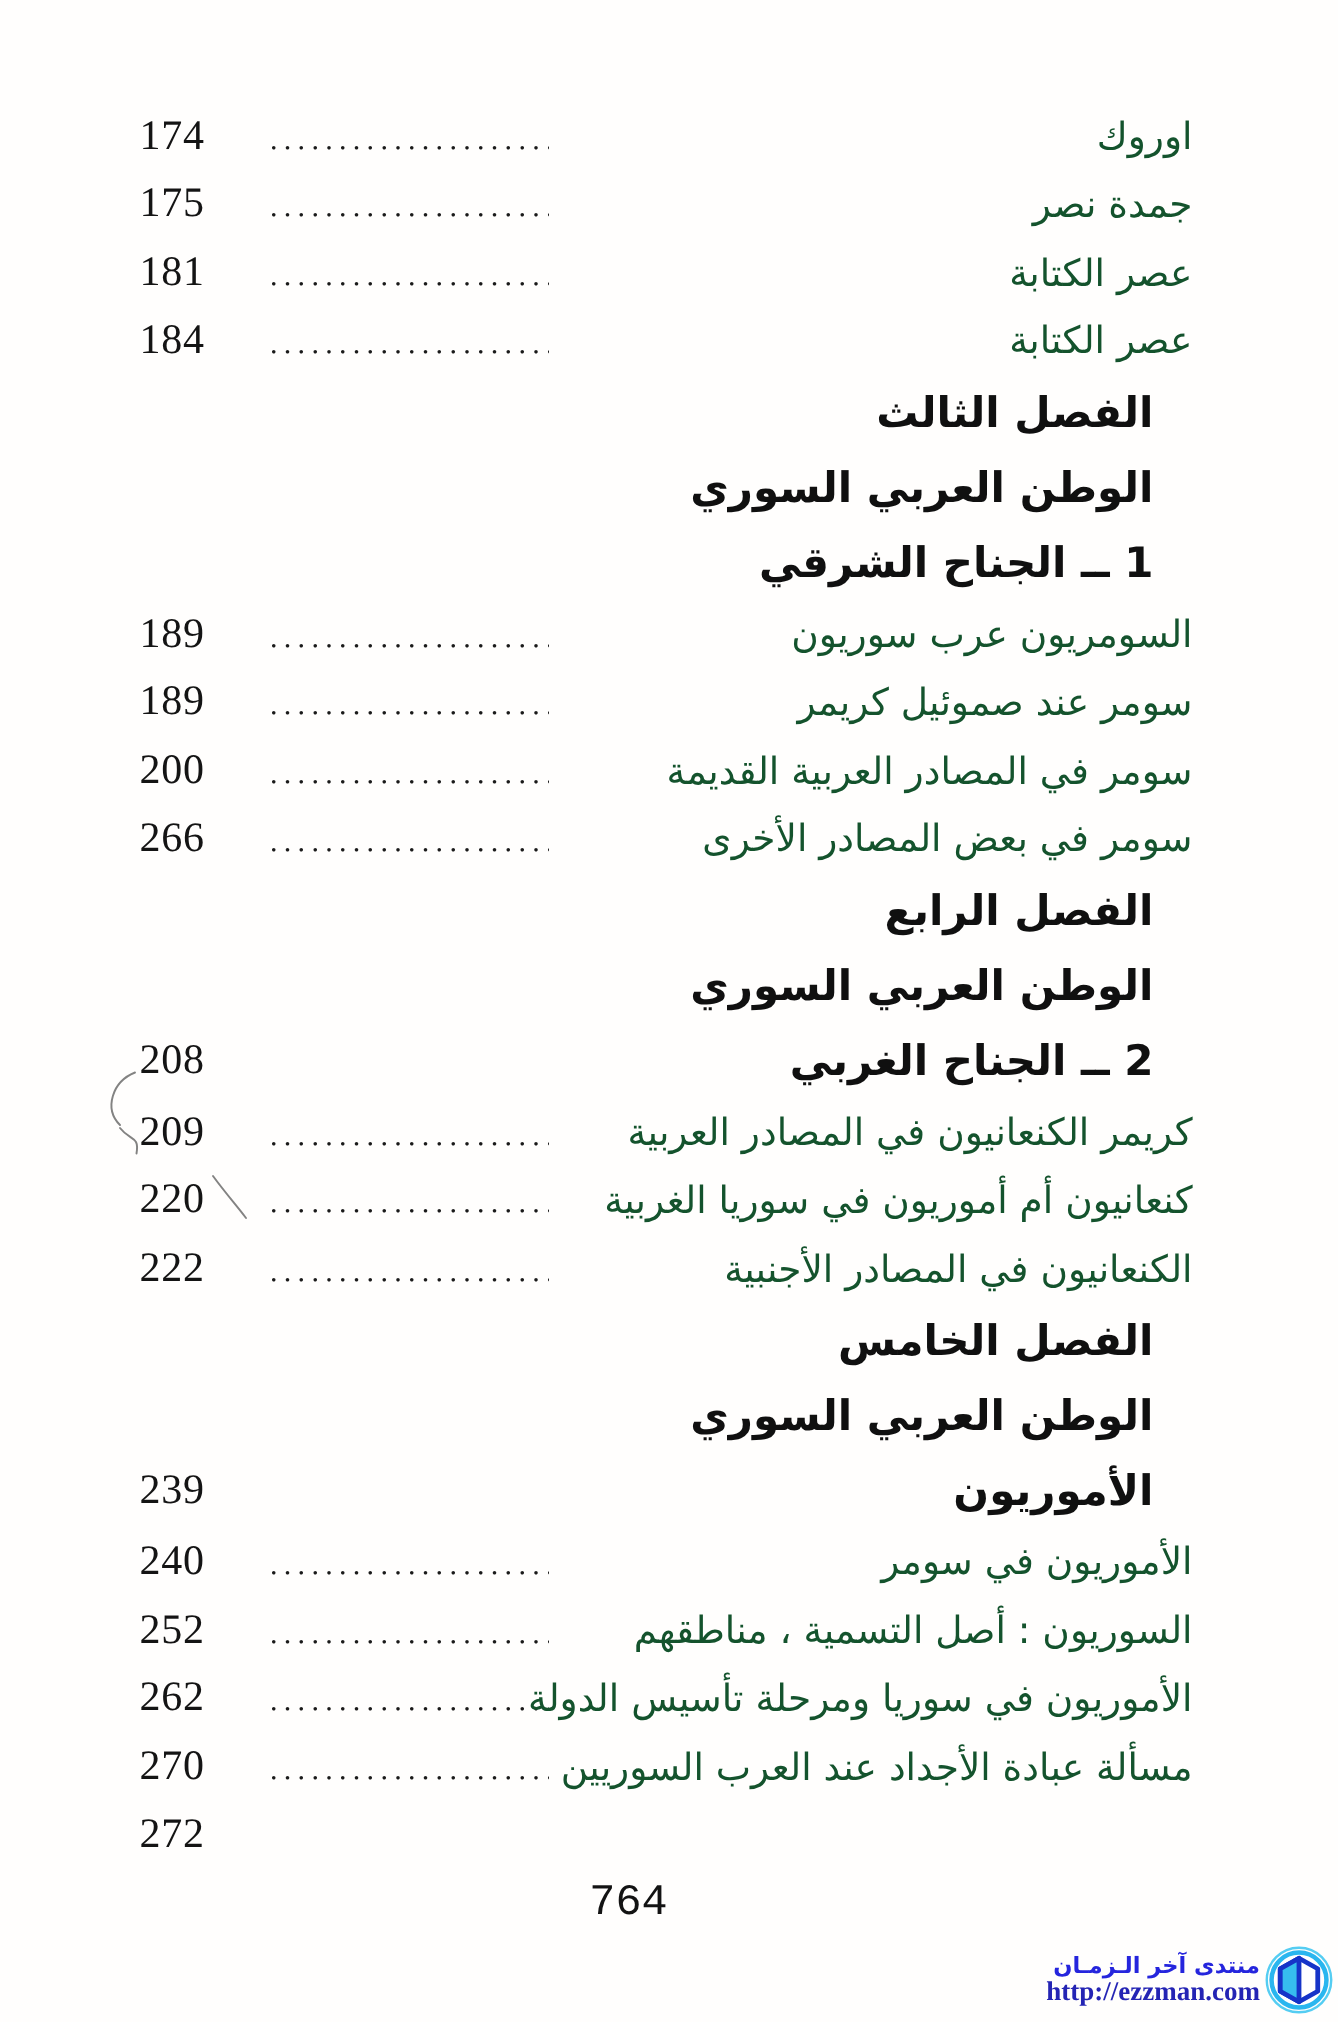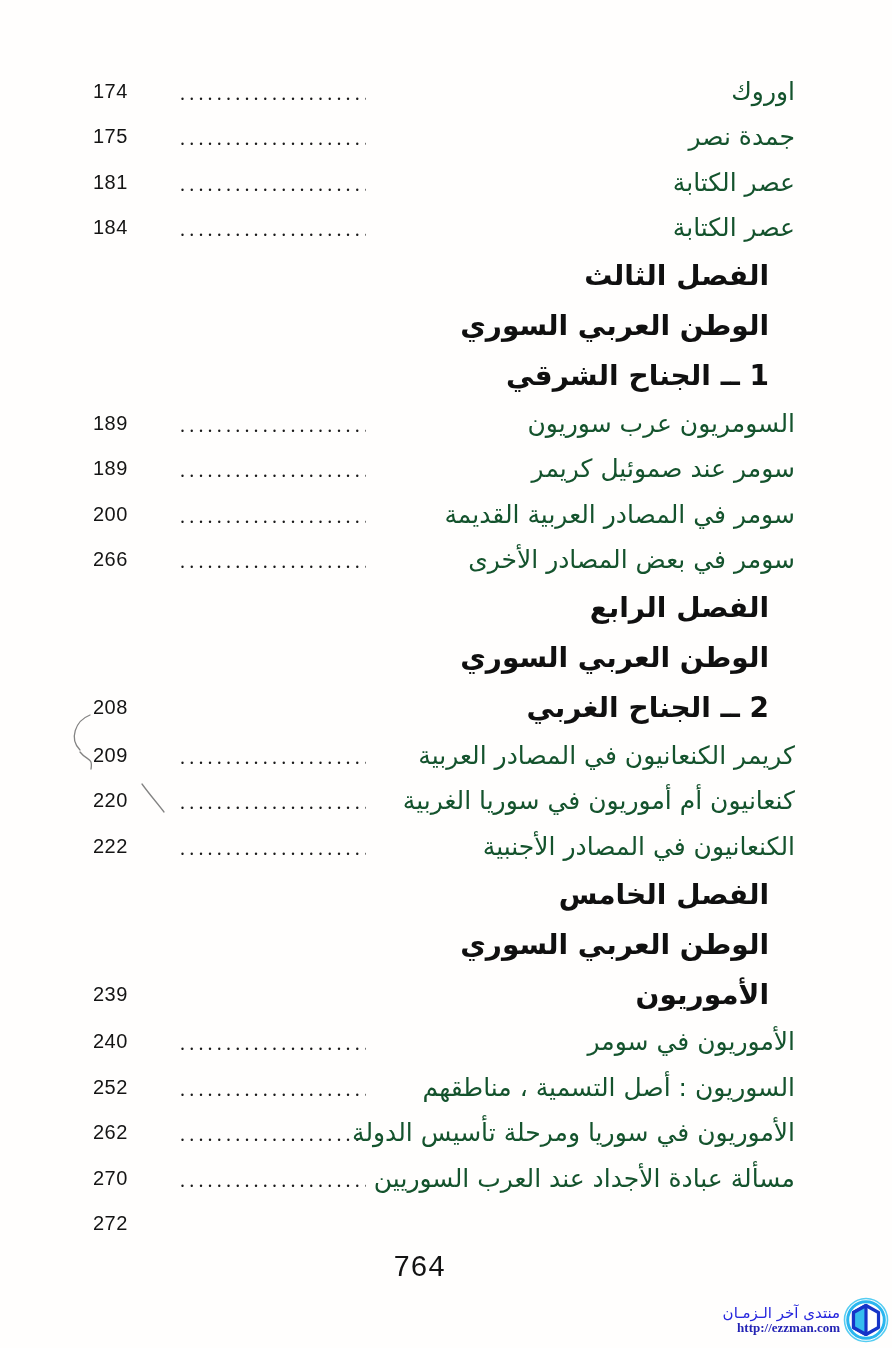--- a/index.html
+++ b/index.html
@@ -24,22 +24,22 @@
   }
   .toc-row {
     position: relative;
     height: 45.5px;
   }
   .toc-row.header-row { height: 50px; }
   .page-num {
     position: absolute;
     left: 0; top: 50%;
     transform: translateY(-50%);
-    font-family: Liberation Sans, sans-serif;
-    font-size: 20px;
+    font-family: Liberation Serif, serif;
+    font-size: 28px;
     letter-spacing: 0.5px;
     color: #141414;
   }
   .dots {
     position: absolute;
     left: 87px; bottom: 9px;
     width: 186px;
     overflow: hidden;
     white-space: nowrap;
     font-family: "Liberation Serif", serif;
@@ -92,29 +92,29 @@
   }
   .wm-text {
     text-align: right;
     margin-right: 3px;
     line-height: 1.1;
   }
   .wm-name {
     display: block;
     direction: rtl;
     font-size: 15px;
-    font-weight: normal;
+    font-weight: bold;
     color: #2525dd;
     letter-spacing: 0.5px;
     margin-left: 21px;
   }
   .wm-url {
     display: block;
     font-family: "Liberation Serif", serif;
-    font-size: 13px;
+    font-size: 18px;
     font-weight: bold;
     color: #2424b4;
   }
   .wm-logo { width: 46px; height: 46px; }
   
   .pen-marks {
     position: absolute;
     top: 0; left: 0;
     pointer-events: none;
   }

